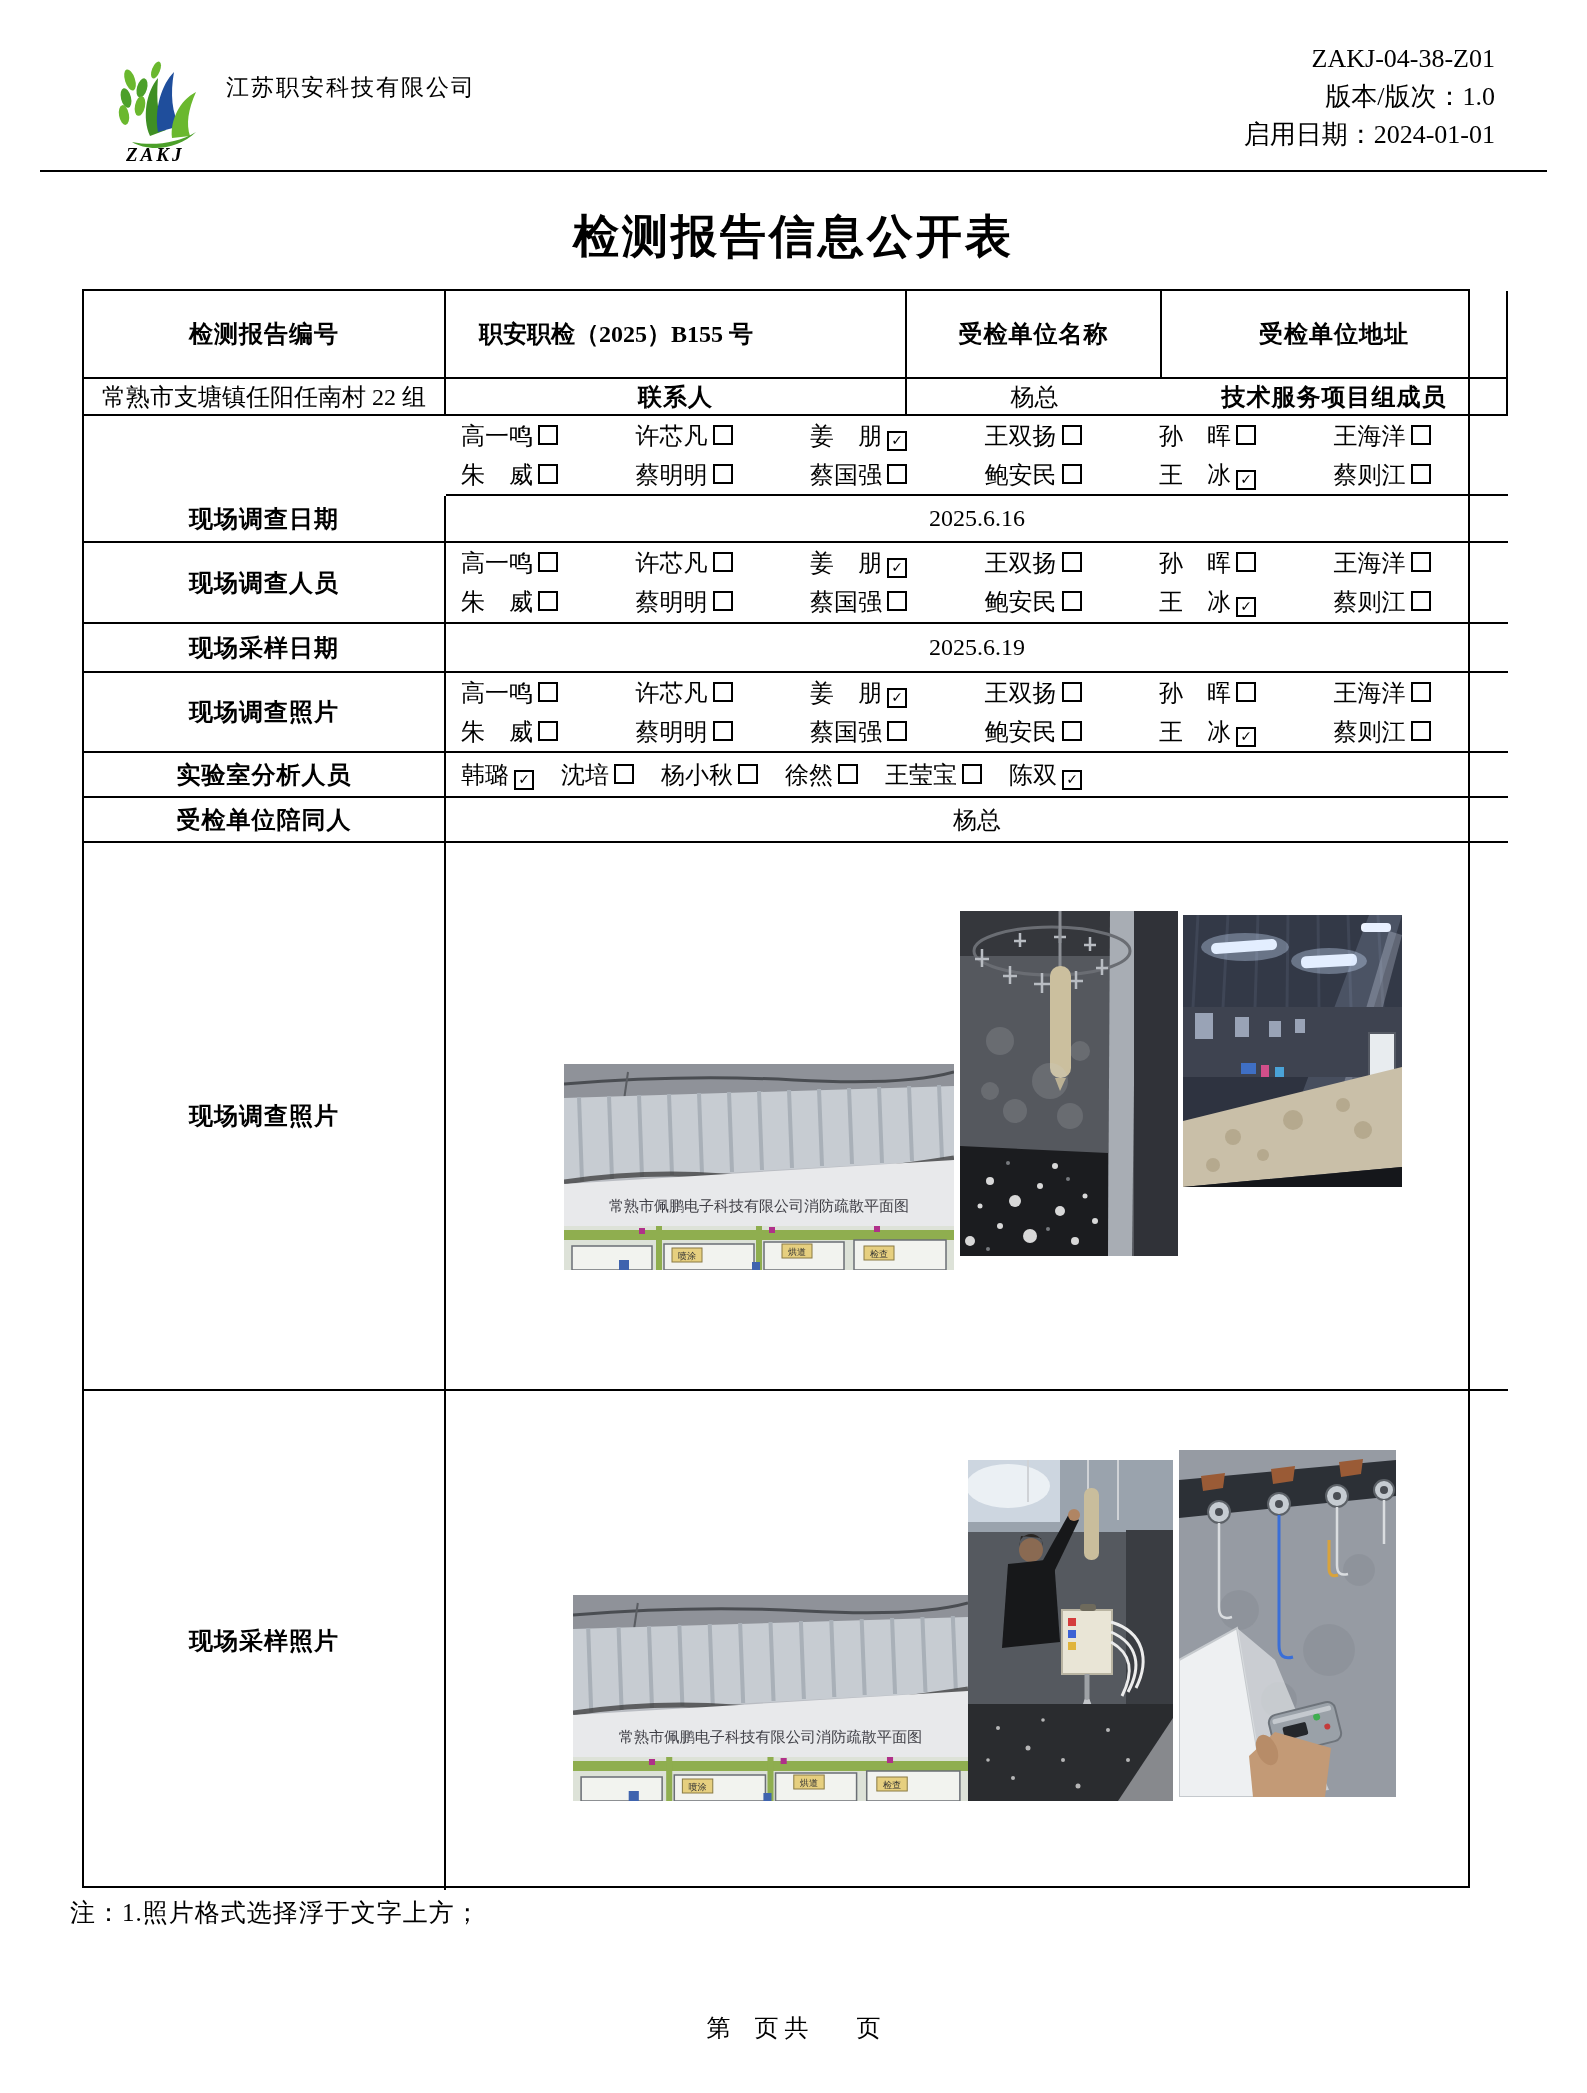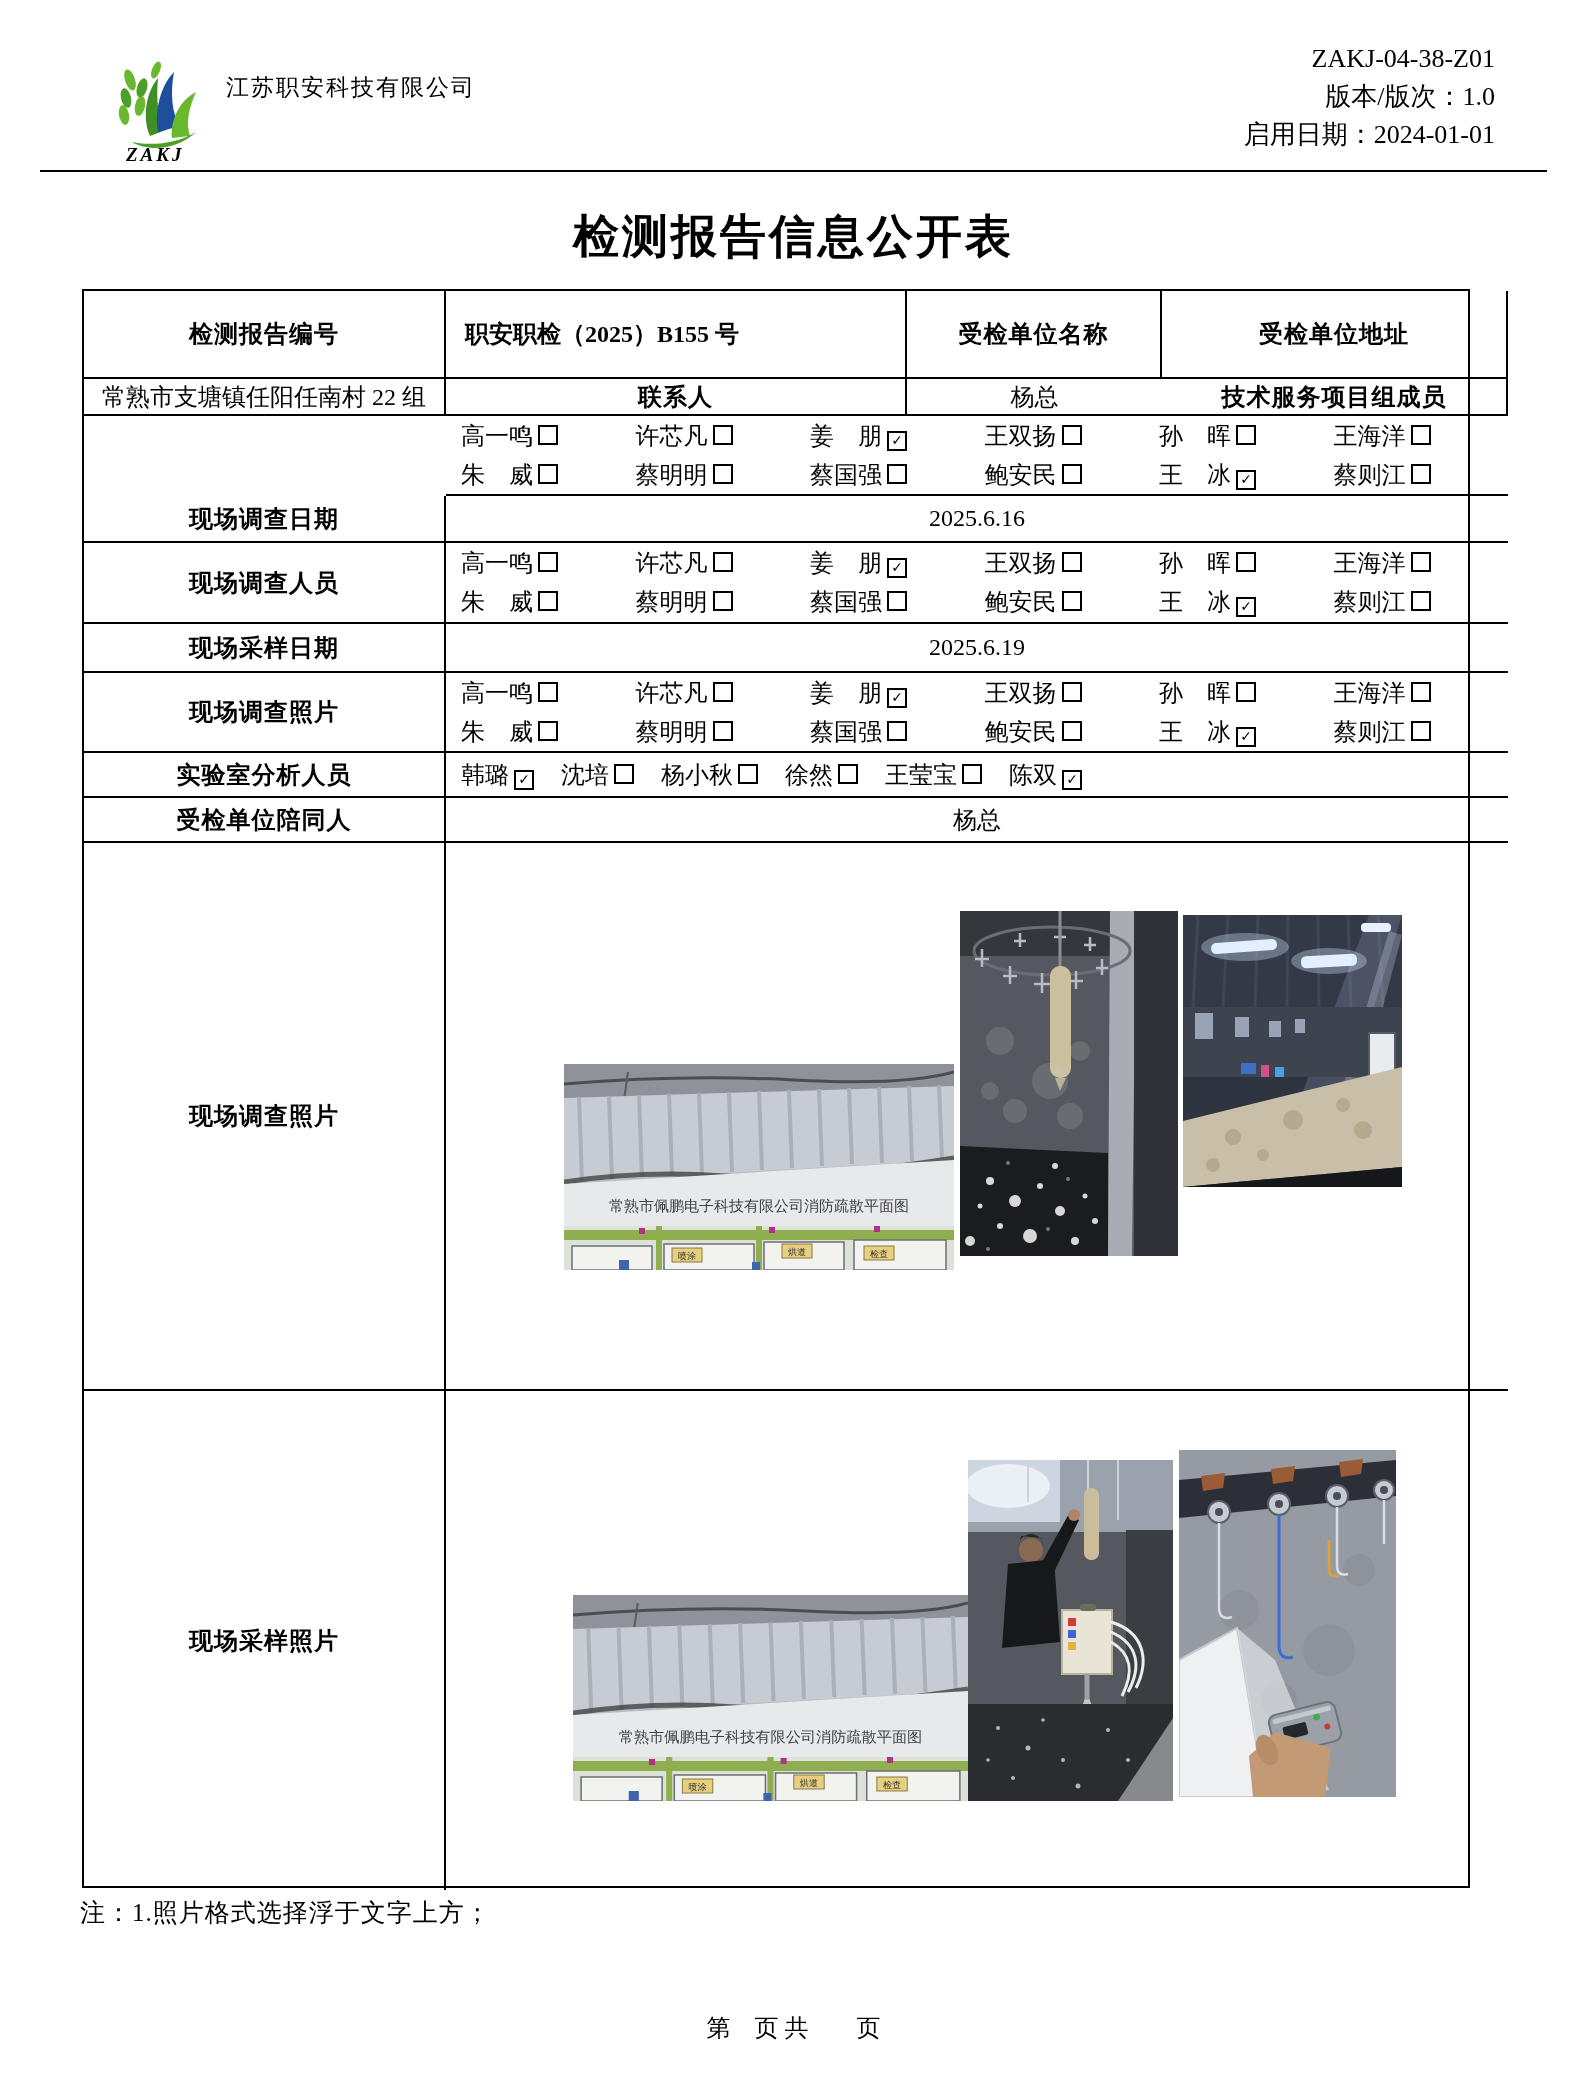--- a/index.html
+++ b/index.html
@@ -18,38 +18,38 @@
   
   .doc-table{position:absolute;left:82px;top:289px;width:1388px;height:1599px;
     display:grid;grid-template-columns:362px 461px 255px 346px;
     grid-template-rows:88px 37px 80px 47px 81px 49px 80px 45px 45px 548px 499px;
     border:2px solid #000;box-sizing:border-box;}
   .cell{border-right:2px solid #000;border-bottom:2px solid #000;box-sizing:border-box;
     display:flex;align-items:center;justify-content:center;font-size:24px;overflow:hidden;}
   .cell.last{border-right:none;}
   .cell.bottom{border-bottom:none;}
   .lbl{font-weight:bold;letter-spacing:1px;}
-  .left{justify-content:flex-start;padding-left:19px;}
+  .left{justify-content:flex-start;padding-left:33px;}
   .bold{font-weight:bold;}
   .wrap2{max-width:284px;text-align:center;line-height:33px;}
   .span3{grid-column:2/5;}
 
   .names{display:flex;flex-direction:column;justify-content:center;align-items:stretch;padding:0;}
   .names-line{display:grid;grid-template-columns:repeat(6,1fr);padding-left:15px;height:40px;align-items:center;}
   .lab-line{display:flex;gap:27px;align-items:center;padding-left:15px;width:100%;}
   .staff{white-space:nowrap;font-size:24px;}
   .cb{display:inline-block;width:16px;height:16px;border:2px solid #000;margin-left:5px;
       text-align:center;line-height:15px;font-size:14px;font-weight:bold;vertical-align:-1px;
       font-family:"DejaVu Sans",sans-serif;}
 
   
   .photo{position:absolute;overflow:hidden;}
   .photo svg{display:block;width:100%;height:100%;}
 
-  .note{position:absolute;left:80px;top:1896px;font-size:25px;letter-spacing:1px;}
+  .note{position:absolute;left:70px;top:1896px;font-size:25px;letter-spacing:1px;}
   .footer{position:absolute;left:0;top:2012px;width:1587px;text-align:center;font-size:24px;}
 </style>
 </head>
 <body>
 
 <div id="page">
 
   <svg class="logo" viewBox="0 0 100 90">
     <g>
       <ellipse cx="18" cy="22" rx="5" ry="11" fill="#6ab82e" transform="rotate(-18 18 22)"></ellipse>

